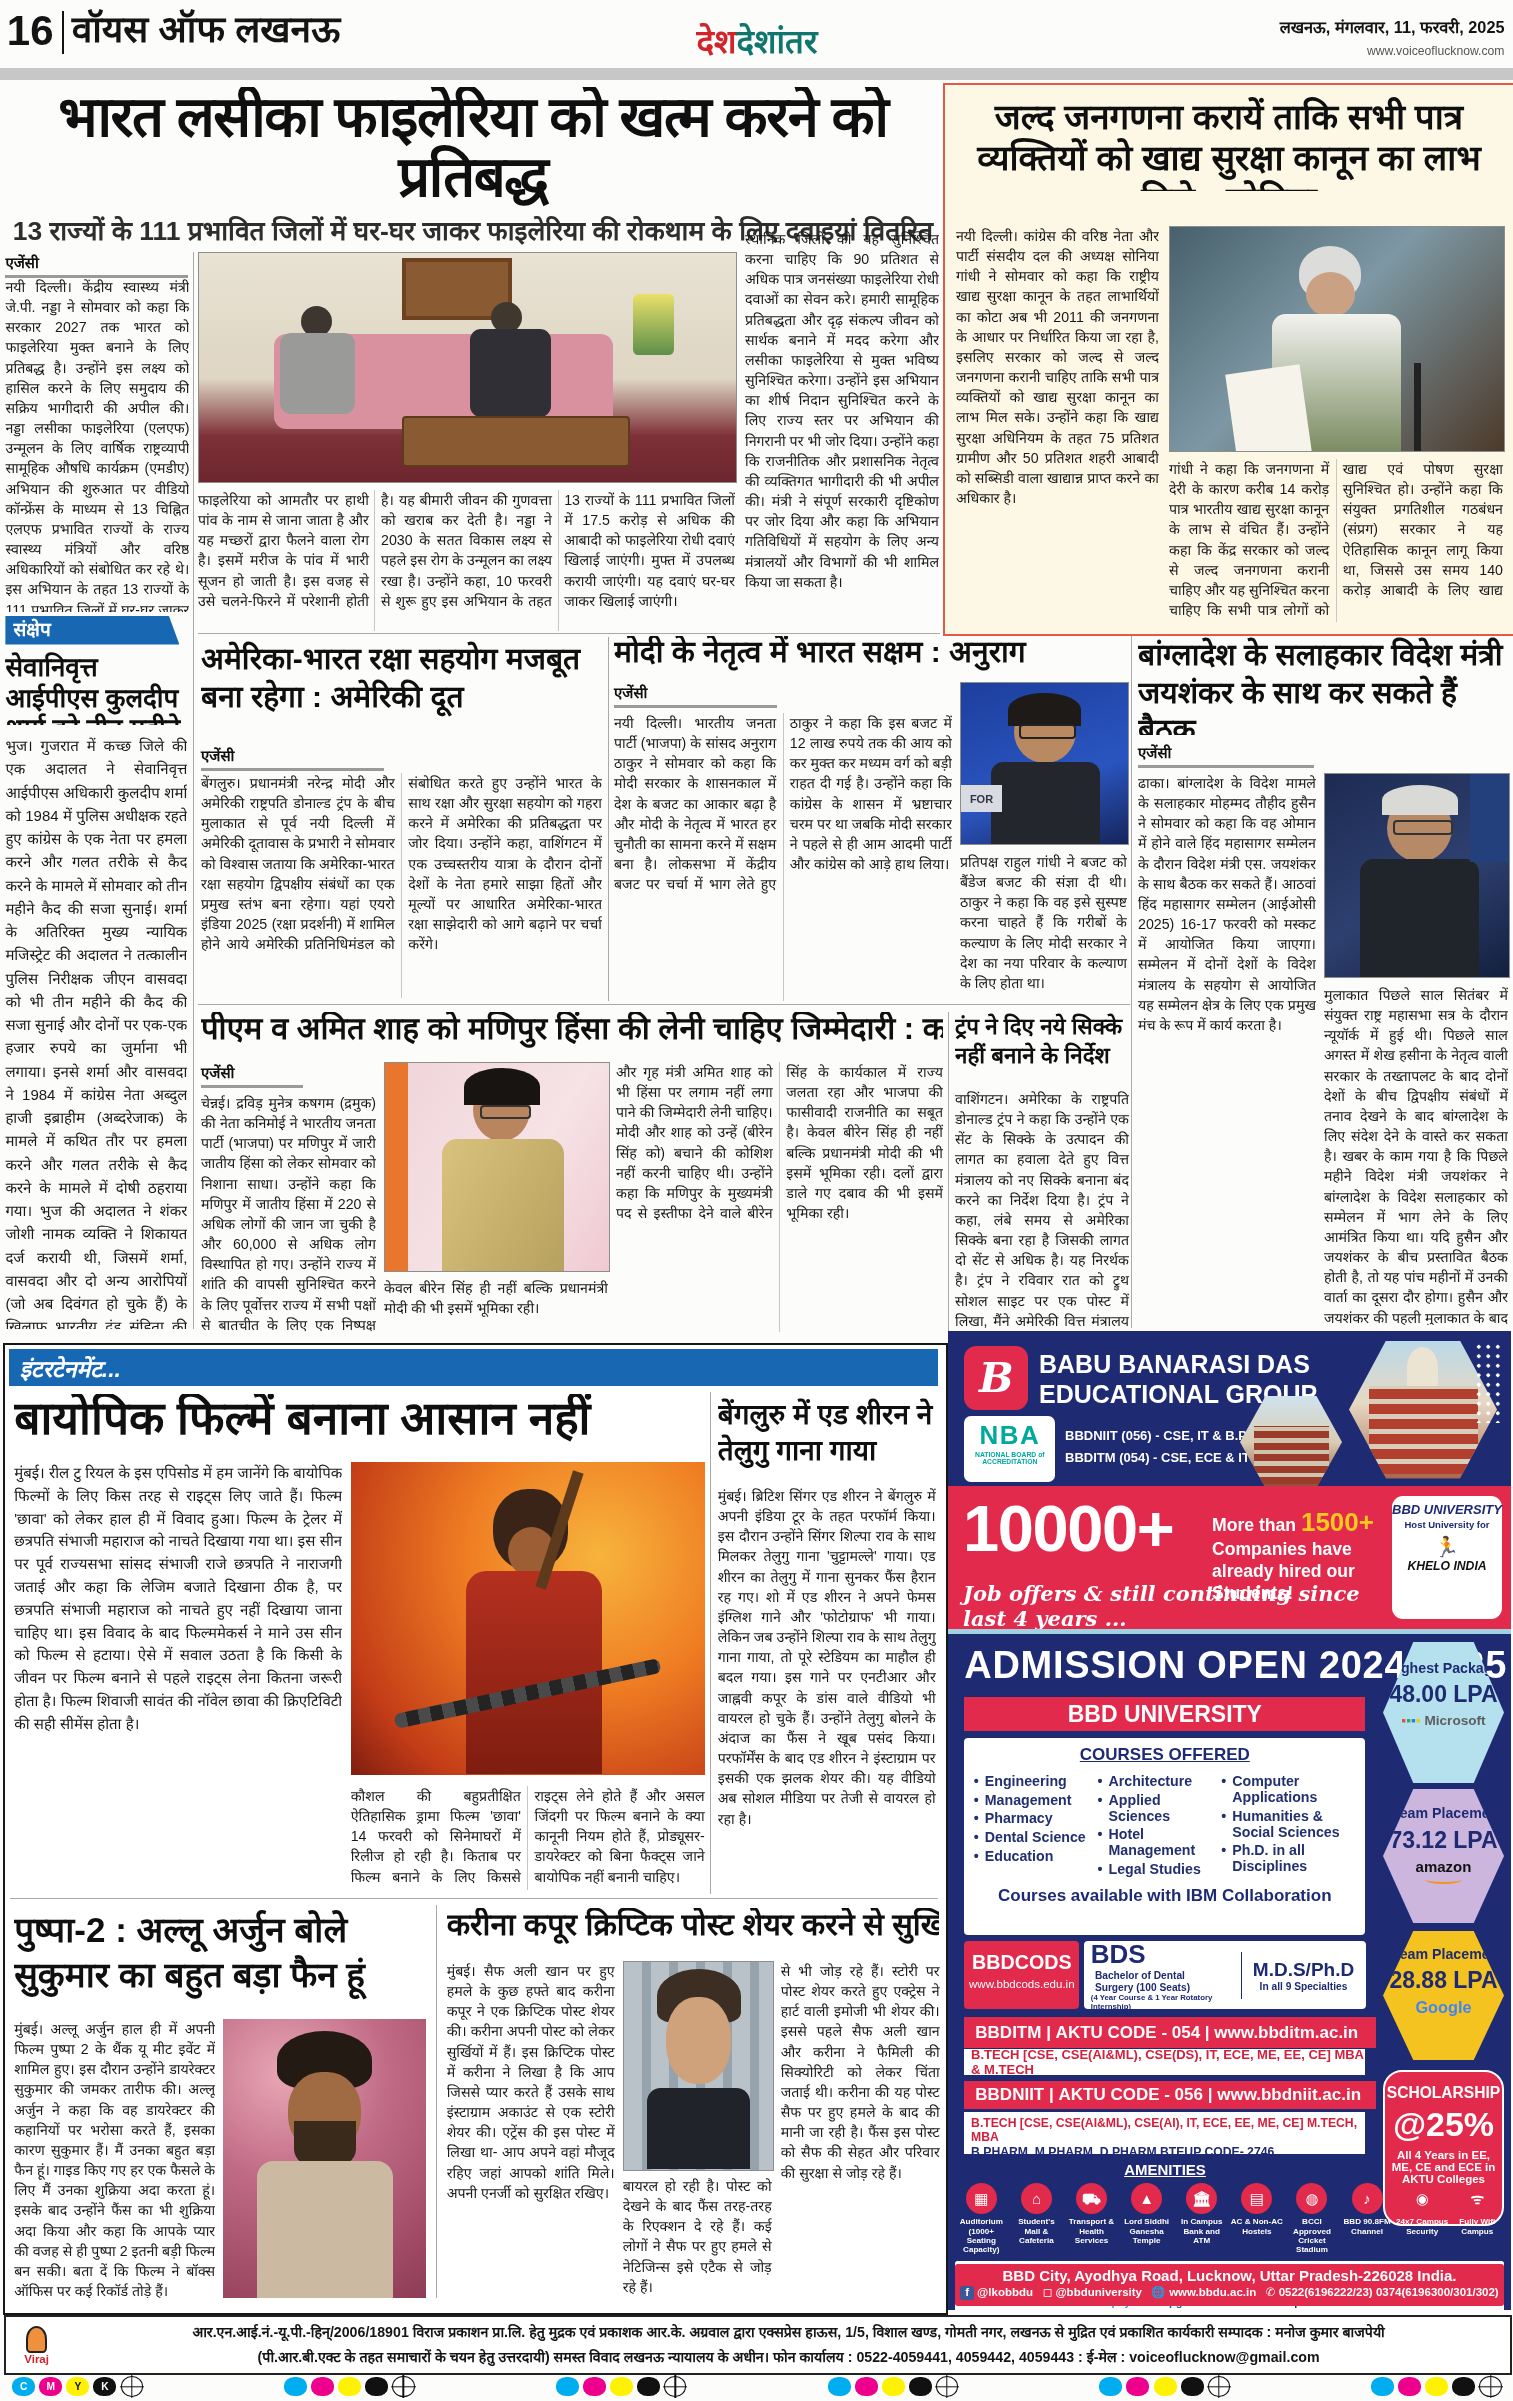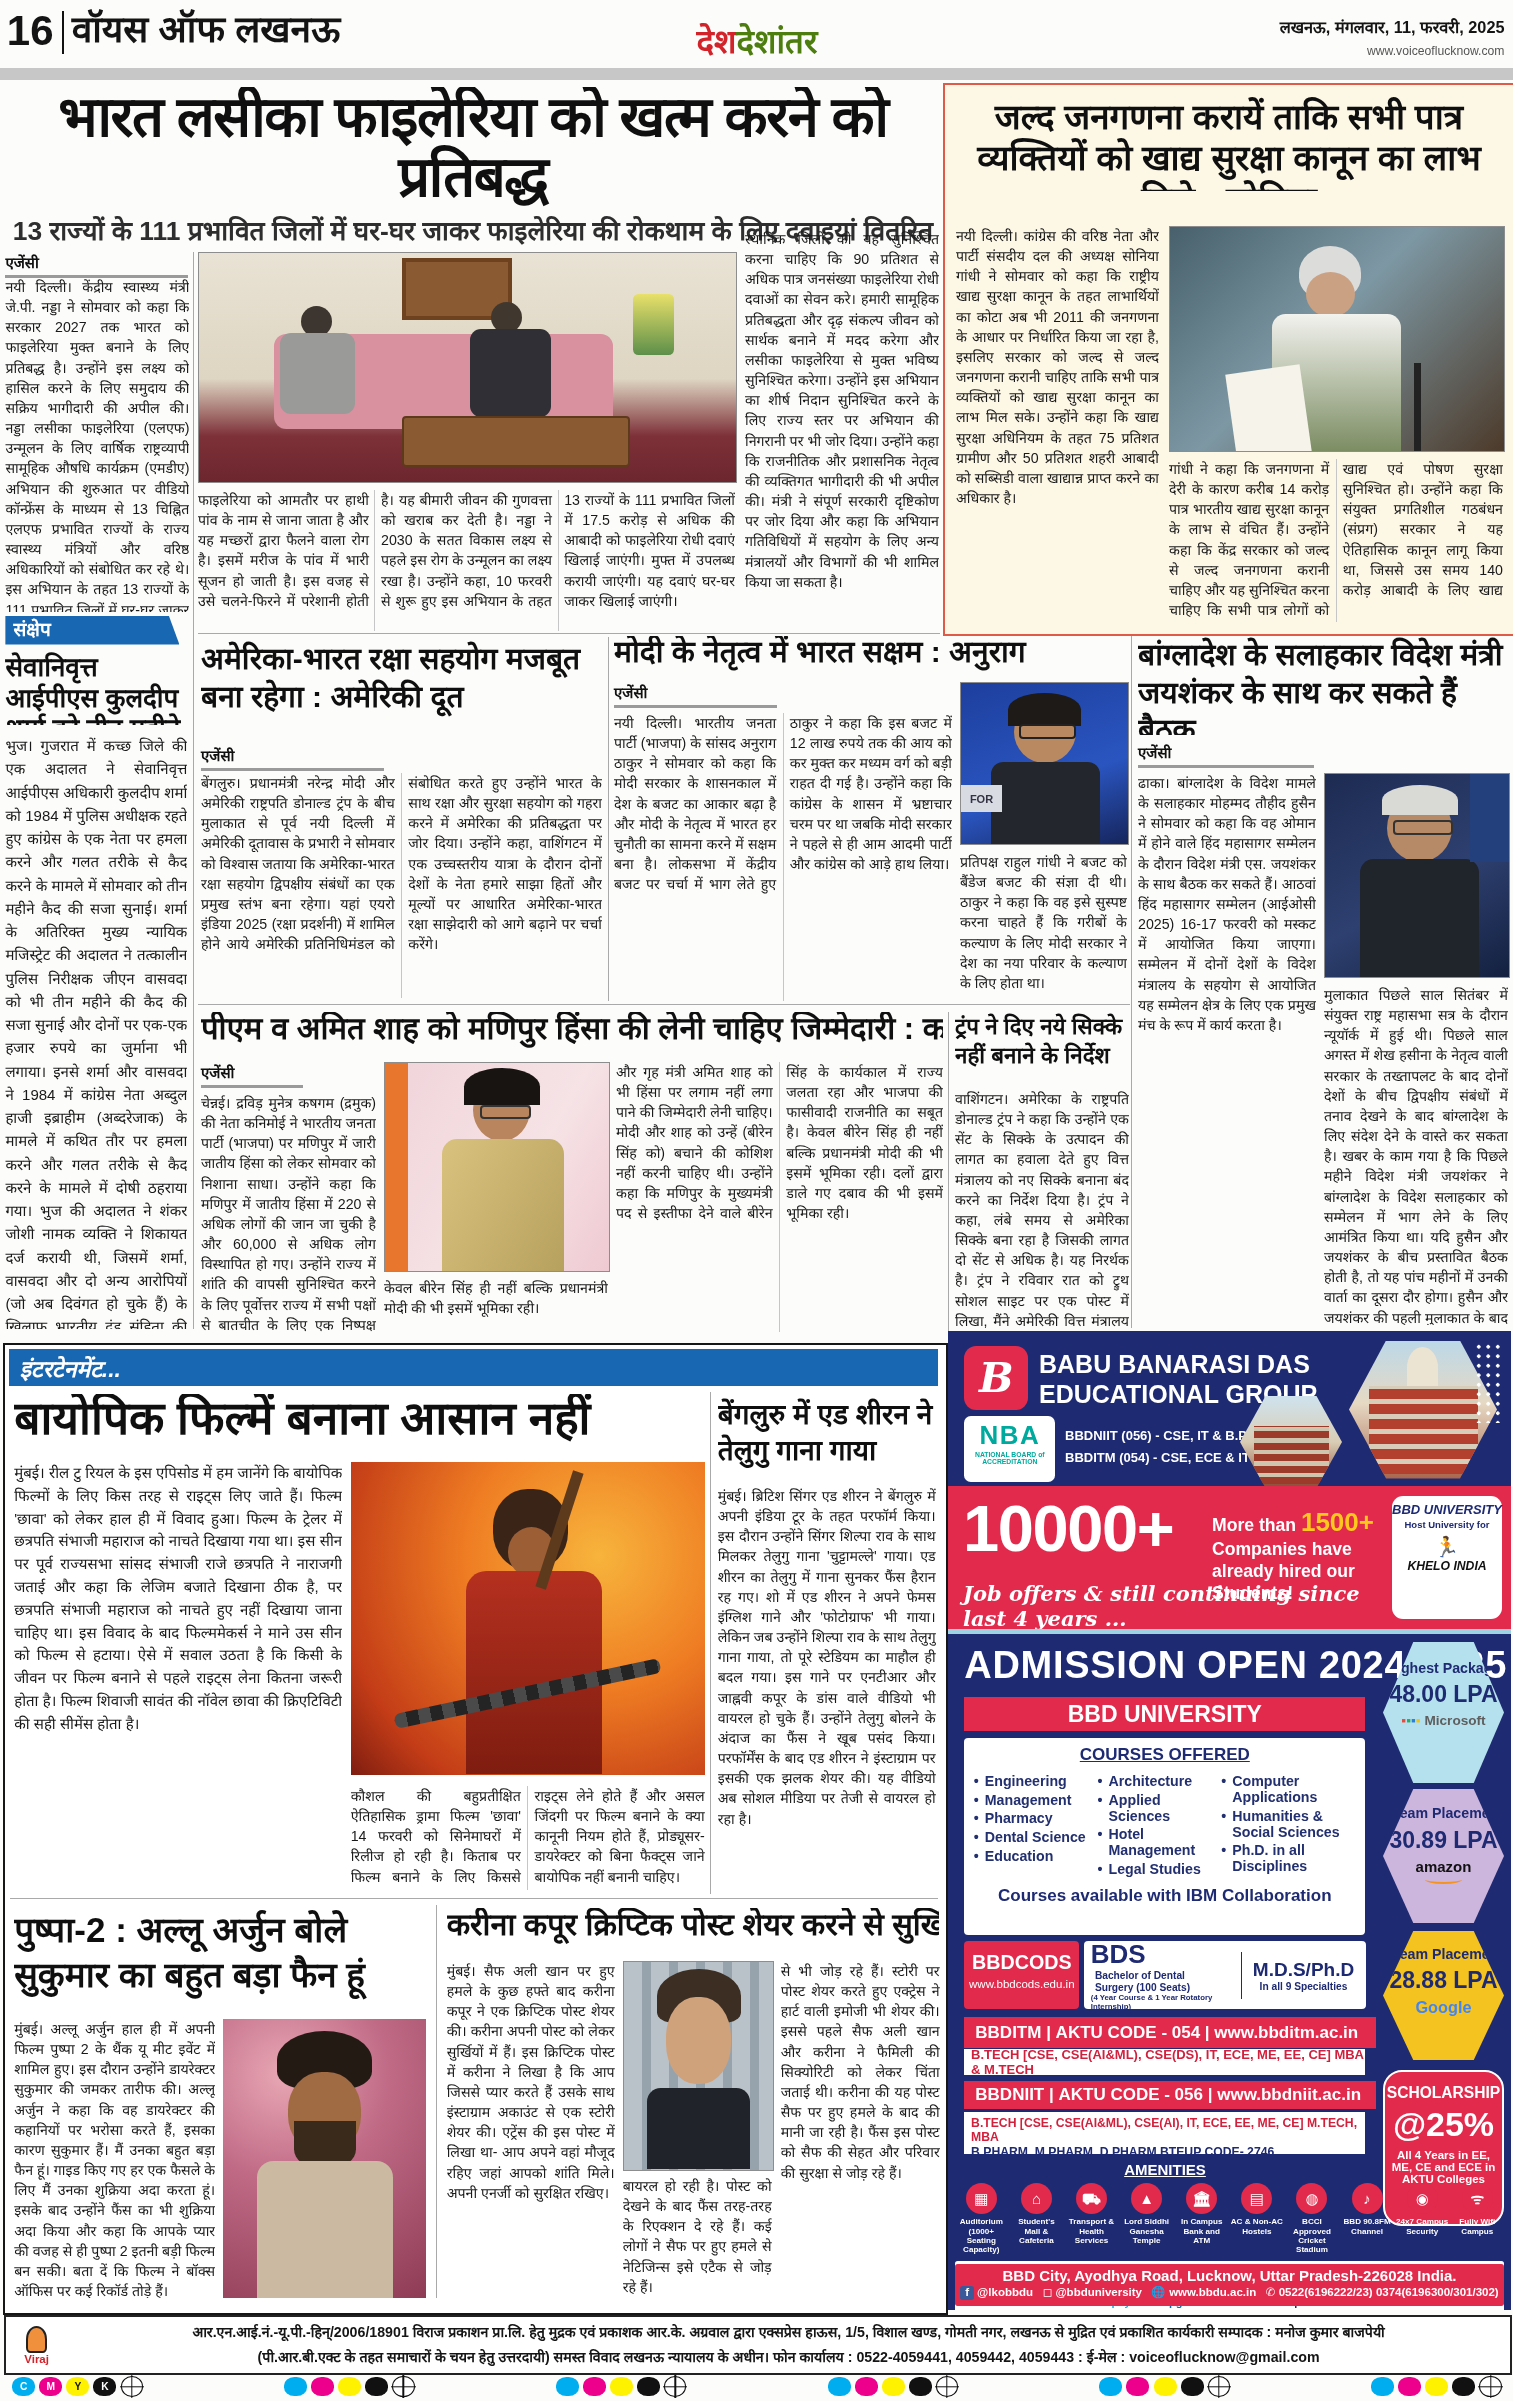--- a/index.html
+++ b/index.html
@@ -39,21 +39,21 @@
 <body>
 
 <div class="page">
 
   <div class="a" style="left:6.8px;top:9.5px;display:flex;align-items:flex-start">
     <span style="font-size:42px;font-weight:900;line-height:1">16</span>
     <span style="width:2px;height:43px;background:#111;margin:1.4px 8.1px 0 8.1px"></span>
     <span style="font-size:37px;font-weight:900;line-height:1.1">वॉयस ऑफ लखनऊ</span>
   </div>
   <div class="a" style="left:0;top:17.6px;width:1514px;text-align:center;font-size:33px;font-weight:900">
-    <span style="color:#d2232a">देश</span><span style="color:#4d7c0f">देशांतर</span>
+    <span style="color:#d2232a">देश</span><span style="color:#0f766e">देशांतर</span>
   </div>
   <div class="a" style="right:9.5px;top:16.3px;text-align:right">
     <div style="font-size:16.3px;font-weight:800">लखनऊ, मंगलवार, 11, फरवरी, 2025</div>
     <div style="font-size:12.2px;color:#555;margin-top:5.4px">www.voiceoflucknow.com</div>
   </div>
   <div class="a" style="left:0;top:68px;width:1514px;height:12.2px;background:#c7c7c7"></div>
 
   <div class="a hl center" style="left:5.4px;top:87px;width:935px;height:121px;font-size:56px;letter-spacing:-1.4px;overflow:hidden">भारत लसीका फाइलेरिया को खत्म करने को प्रतिबद्ध</div>
   <div class="a center" style="left:5.4px;top:212px;width:935px;font-size:26.4px;font-weight:800;color:#2e2e2e">13 राज्यों के 111 प्रभावित जिलों में घर-घर जाकर फाइलेरिया की रोकथाम के लिए दवाइयां वितरित की जाएंगी</div>
   <div class="a" style="left:5.4px;top:252px;width:183px">
@@ -244,21 +244,21 @@
 
     <div style="position:absolute;left:16.3px;top:313px;color:#fff;font-size:38px;font-weight:900;letter-spacing:0.7px">ADMISSION OPEN 2024-2025</div>
 
     <div class="hex" style="position:absolute;left:435px;top:311px;width:121px;height:141px;background:#b5e0ee;text-align:center;padding-top:17.6px;box-sizing:border-box">
       <div class="navy" style="font-size:14.2px;font-weight:900">Highest Package</div>
       <div class="navy" style="font-size:23px;font-weight:900;margin-top:5.4px">48.00 LPA</div>
       <div style="font-size:13.6px;font-weight:700;color:#5e5e5e;margin-top:5.4px"><span style="color:#e74c3c">▪</span><span style="color:#27ae60">▪</span><span style="color:#2980d9">▪</span><span style="color:#f1c40f">▪</span> <span>Microsoft</span></div>
     </div>
     <div class="hex" style="position:absolute;left:435px;top:458px;width:121px;height:134px;background:#cdb6de;text-align:center;padding-top:16.3px;box-sizing:border-box">
       <div class="navy" style="font-size:14.2px;font-weight:900">Dream Placement</div>
-      <div class="navy" style="font-size:23px;font-weight:900;margin-top:5.4px">30.89 LPA</div>
+      <div class="navy" style="font-size:23px;font-weight:900;margin-top:5.4px">73.12 LPA</div>
       <div style="font-size:15px;font-weight:900;color:#111;margin-top:4.1px">amazon</div>
       <div style="width:37px;height:6.8px;border-bottom:2.7px solid #f6921e;border-radius:50%;margin:0 auto"></div>
     </div>
     <div class="hex" style="position:absolute;left:435px;top:600px;width:121px;height:129px;background:#f4c320;text-align:center;padding-top:15px;box-sizing:border-box">
       <div class="navy" style="font-size:14.2px;font-weight:900">Dream Placement</div>
       <div class="navy" style="font-size:23px;font-weight:900;margin-top:5.4px">28.88 LPA</div>
       <div style="font-size:16.3px;font-weight:900;color:#4285F4;margin-top:4.1px">Google</div>
     </div>
 
     <div class="adbar" style="position:absolute;left:16.3px;top:366px;width:401px;height:34px;font-size:23px;justify-content:center;padding-left:0">BBD UNIVERSITY</div>

